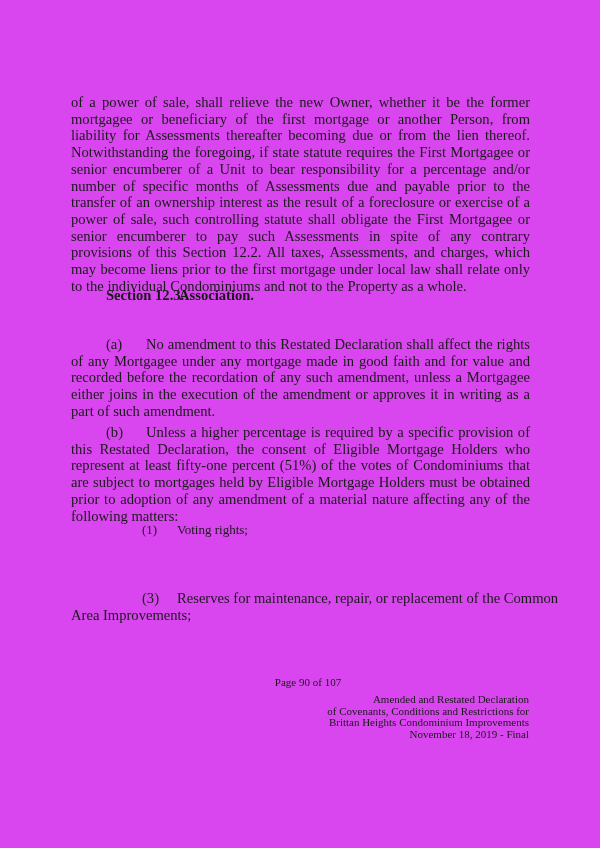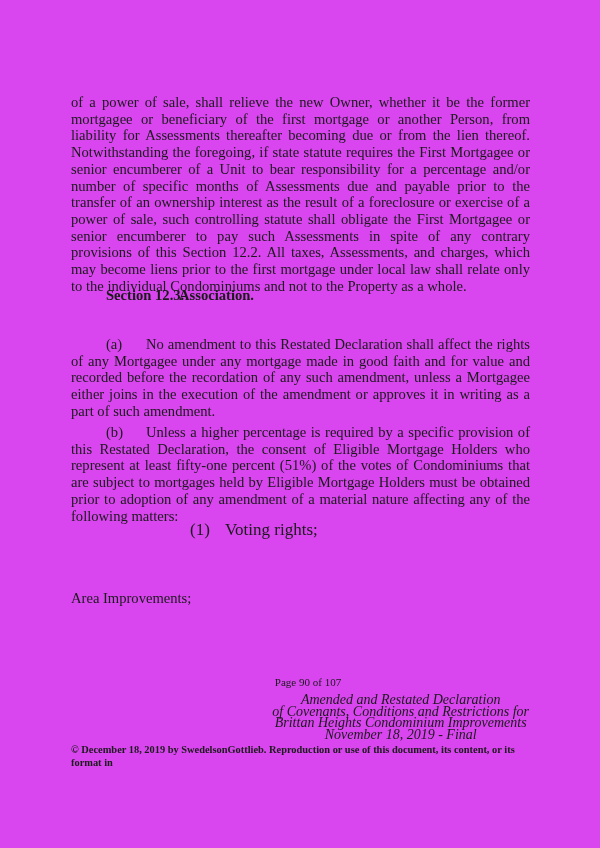--- a/index.html
+++ b/index.html
@@ -42,24 +42,23 @@
     white-space: pre;
   }
   .p-heading .num { display: inline-block; width: 73px; }
   .p-a { top: 336px; }
   .p-b { top: 424px; }
   .indent-para { text-indent: 35px; }
   .indent-para .lbl { display: inline-block; width: 40px; text-indent: 0; }
   .list-item {
     position: absolute;
     left: 142px;
-    font-size: 17px;
+    font-size: 13px;
     line-height: 16.7px;
     white-space: nowrap;
-    margin-left: 48px;
   }
   .list-item .lbl { display: inline-block; width: 35px; }
   .li-1 { top: 522px; }
   .li-2 { top: 556px; }
   .li-4 { top: 624px; }
   .li-3 {
     position: absolute;
     top: 590px;
     left: 71px;
     width: 459px;
@@ -81,24 +80,23 @@
     width: 600px;
     text-align: center;
     font-size: 11px;
     padding-left: 8px;
   }
   .page-number span { position: relative; left: 0px; }
   .doc-info {
     position: absolute;
     top: 694px;
     right: 71px;
-    text-align: center;
-    font-size: 14px;
+    text-align: right;
+    font-size: 11px;
     line-height: 11.5px;
-    font-style: italic;
   }
   .doc-info div { margin: 0; }
   .copyright {
     position: absolute;
     top: 744px;
     left: 71px;
     width: 470px;
     font-size: 10.4px;
     line-height: 12.5px;
     font-weight: bold;
@@ -122,32 +120,32 @@
   <div class="body-text p-b">
     <p class="indent-para"><span class="lbl">(b)</span><span>Unless a higher percentage is required by a specific provision of this Restated Declaration, the consent of Eligible Mortgage Holders who represent at least fifty-one percent (51%) of the votes of Condominiums that are subject to mortgages held by Eligible Mortgage Holders must be obtained prior to adoption of any amendment of a material nature affecting any of the following matters:</span></p>
   </div>
 
   <div class="list-item li-1">
     <span class="lbl">(1)</span><span>Voting rights;</span>
   </div>
 
 
   <div class="li-3">
+    <span class="first-line"><span class="lbl">(3)</span><span>Reserves for maintenance, repair, or replacement of the Common</span></span>
     <span>Area Improvements;</span>
   </div>
 
 
   <div class="page-number">
     <span>Page 90 of 107</span>
   </div>
 
   <div class="doc-info">
     <div>Amended and Restated Declaration</div>
     <div>of Covenants, Conditions and Restrictions for</div>
     <div>Brittan Heights Condominium Improvements</div>
     <div>November 18, 2019 - Final</div>
   </div>
 
   <div class="copyright">
-    <div>© December 18, 2019 by SwedelsonGottlieb. Reproduction or use of this document, its content, or its format in</div>
   </div>
 
 </div>
 
 </body></html>

